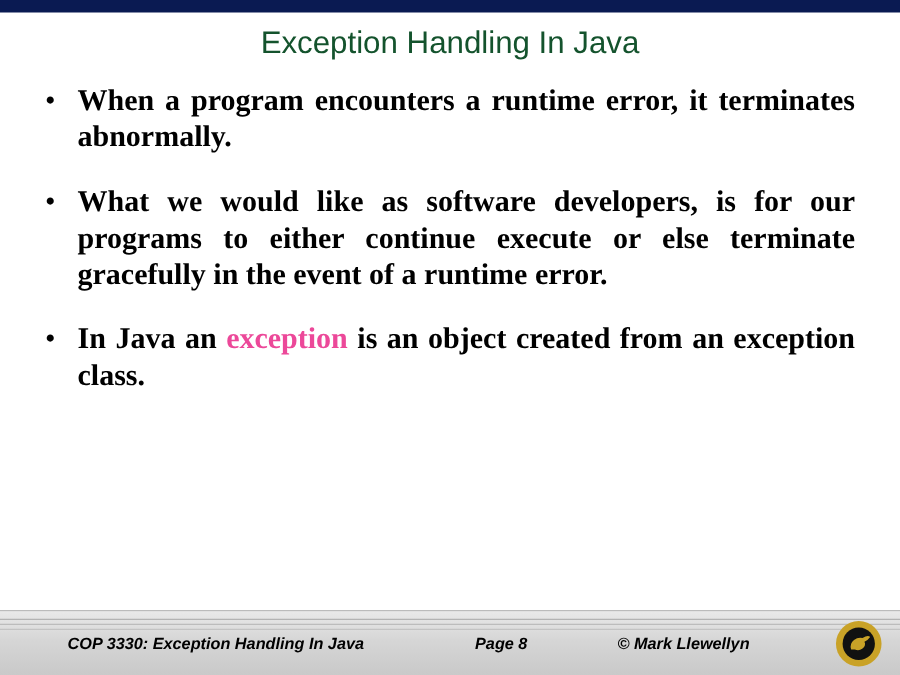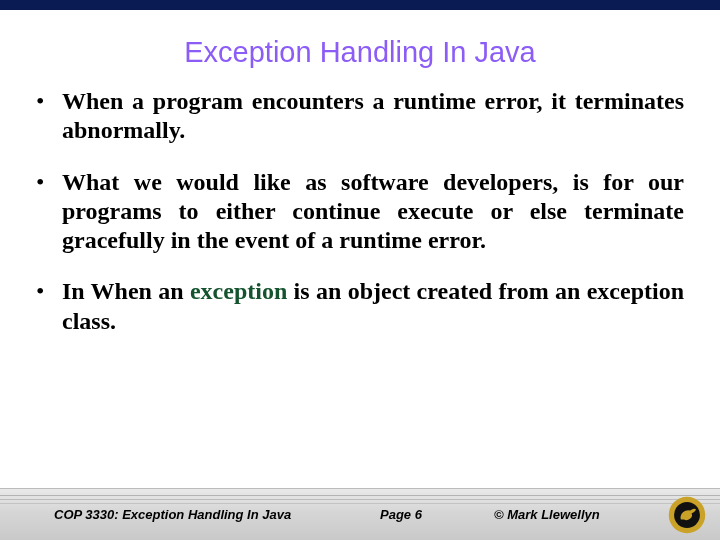--- a/index.html
+++ b/index.html
@@ -9,23 +9,23 @@
     height: 540px;
     background: #ffffff;
     position: relative;
     border-top: 10px solid #0a1a52;
     display: flex;
     flex-direction: column;
   }
   .title {
     text-align: center;
     font-family: Arial, Helvetica, sans-serif;
-    font-size: 29px;
-    color: #8b5cf6;
-    margin-top: 26px;
+    font-size: 25px;
+    color: #14532d;
+    margin-top: 10px;
     margin-bottom: 18px;
     font-weight: normal;
   }
   .body {
     flex: 1;
     padding: 0 36px 0 36px;
     font-size: 24px;
     color: #000;
     line-height: 1.22;
   }
@@ -38,21 +38,21 @@
     flex: 0 0 26px;
     text-align: left;
     font-size: 24px;
   }
   .bullet .txt {
     flex: 1;
     hyphens: auto;
     font-weight: bold;
     -webkit-hyphens: auto;
   }
-  .kw { color: #14532d; }
+  .kw { color: #ec4899; }
   .footer {
     height: 52px;
     width: 100%;
     background: linear-gradient(to bottom, #e9e9e9 0%, #d6d6d6 45%, #c9c9c9 100%);
     border-top: 1px solid #bbbbbb;
     display: flex;
     align-items: center;
     font-family: Arial, Helvetica, sans-serif;
     font-size: 13px;
     font-weight: bold;
@@ -99,31 +99,31 @@
       <div class="txt"><span>When a program encounters a runtime error, it terminates abnormally.</span></div>
     </div>
 
     <div class="bullet">
       <div class="dot">•</div>
       <div class="txt"><span>What we would like as software developers, is for our programs to either continue execute or else terminate gracefully in the event of a run­time error.</span></div>
     </div>
 
     <div class="bullet">
       <div class="dot">•</div>
-      <div class="txt"><span>In When an </span><span class="kw">exception</span><span> is an object created from an exception class.</span></div>
+      <div class="txt"><span>In Java an </span><span class="kw">exception</span><span> is an object created from an exception class.</span></div>
     </div>
 
   </div>
 
   <div class="footer">
     <div class="line1"></div>
     <div class="line2"></div>
     <div class="line3"></div>
     <span class="course">COP 3330:  Exception Handling In Java</span>
-    <span class="page">Page 6</span>
+    <span class="page">Page 8</span>
     <span class="copy">© Mark Llewellyn</span>
     <svg class="logo" viewBox="0 0 100 100">
       <circle cx="50" cy="50" r="48" fill="#c9a227"></circle>
       <circle cx="50" cy="50" r="34" fill="#111111"></circle>
       <path d="M34 62 Q30 50 40 42 Q48 36 58 38 Q70 30 74 36 Q70 42 62 46 Q66 54 58 60 Q50 66 42 62 Z" fill="#c9a227"></path>
     </svg>
   </div>
 
 </div>
 

